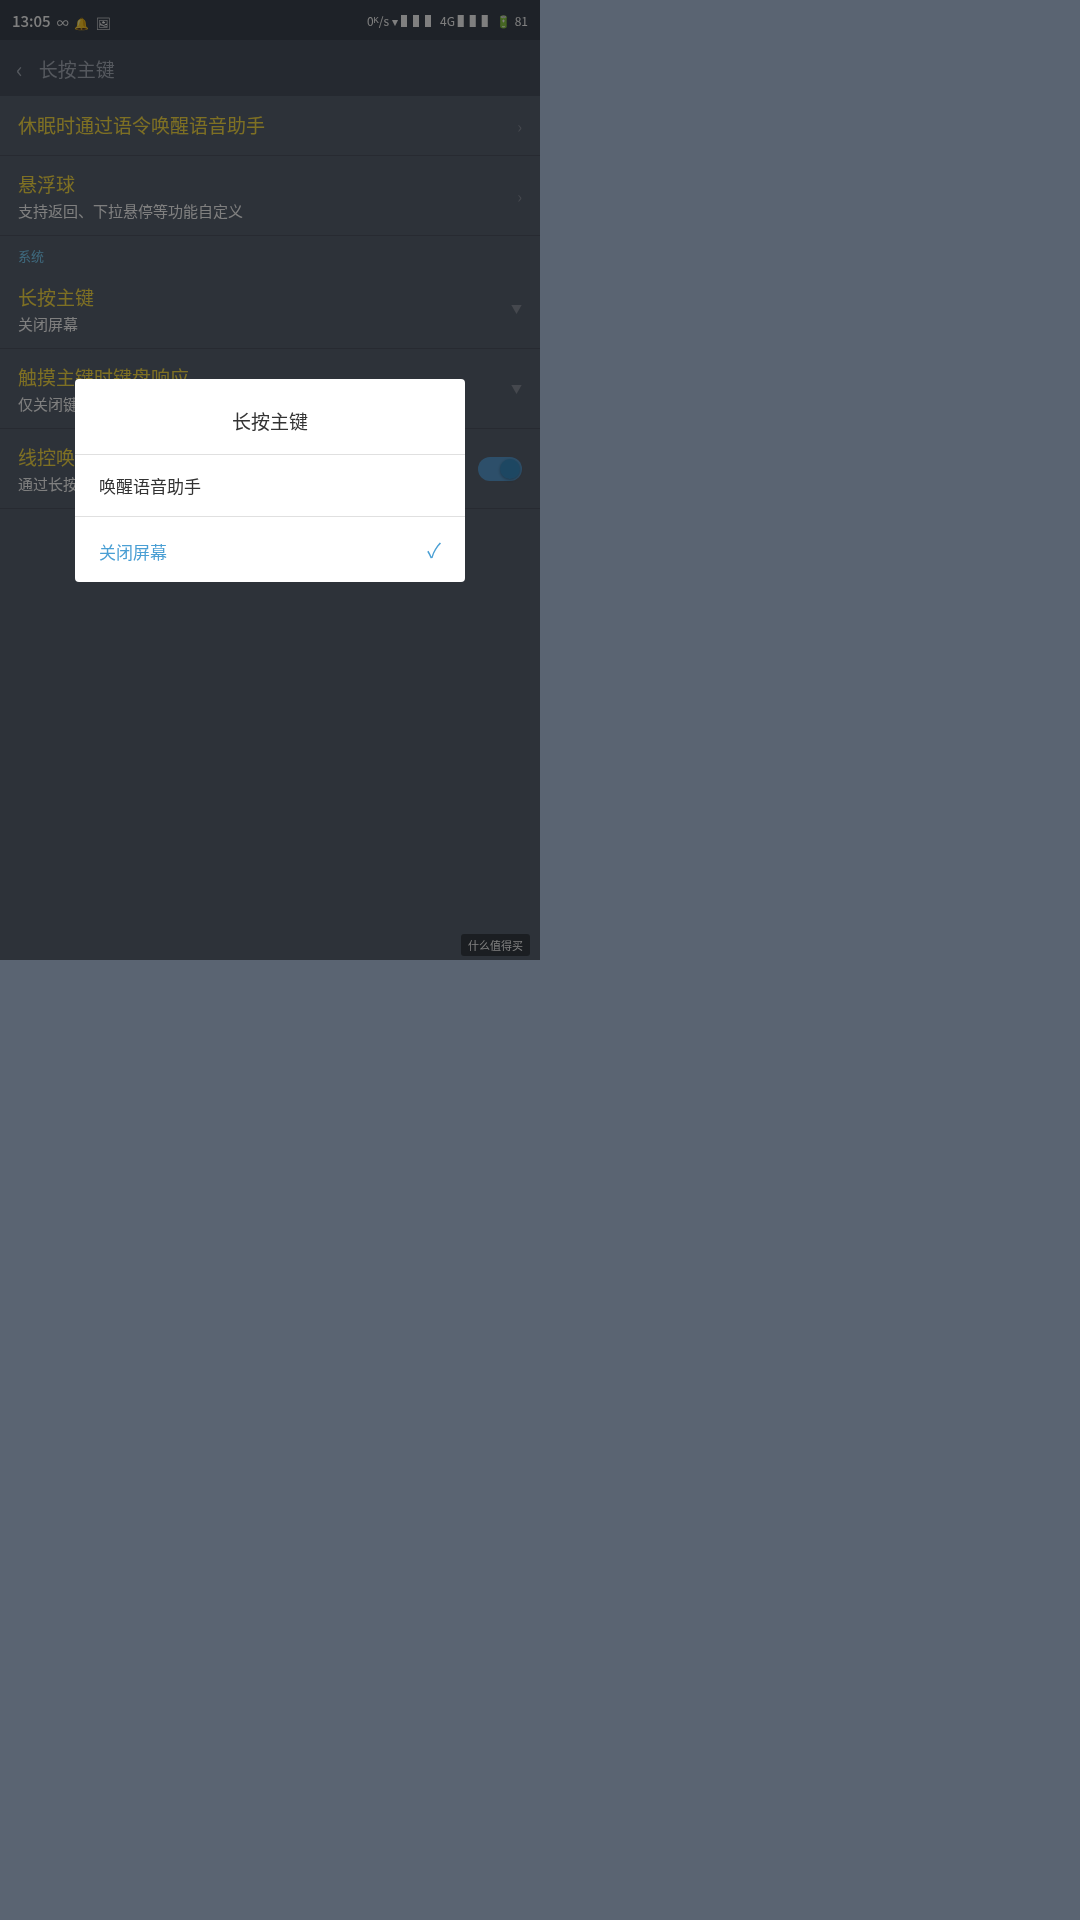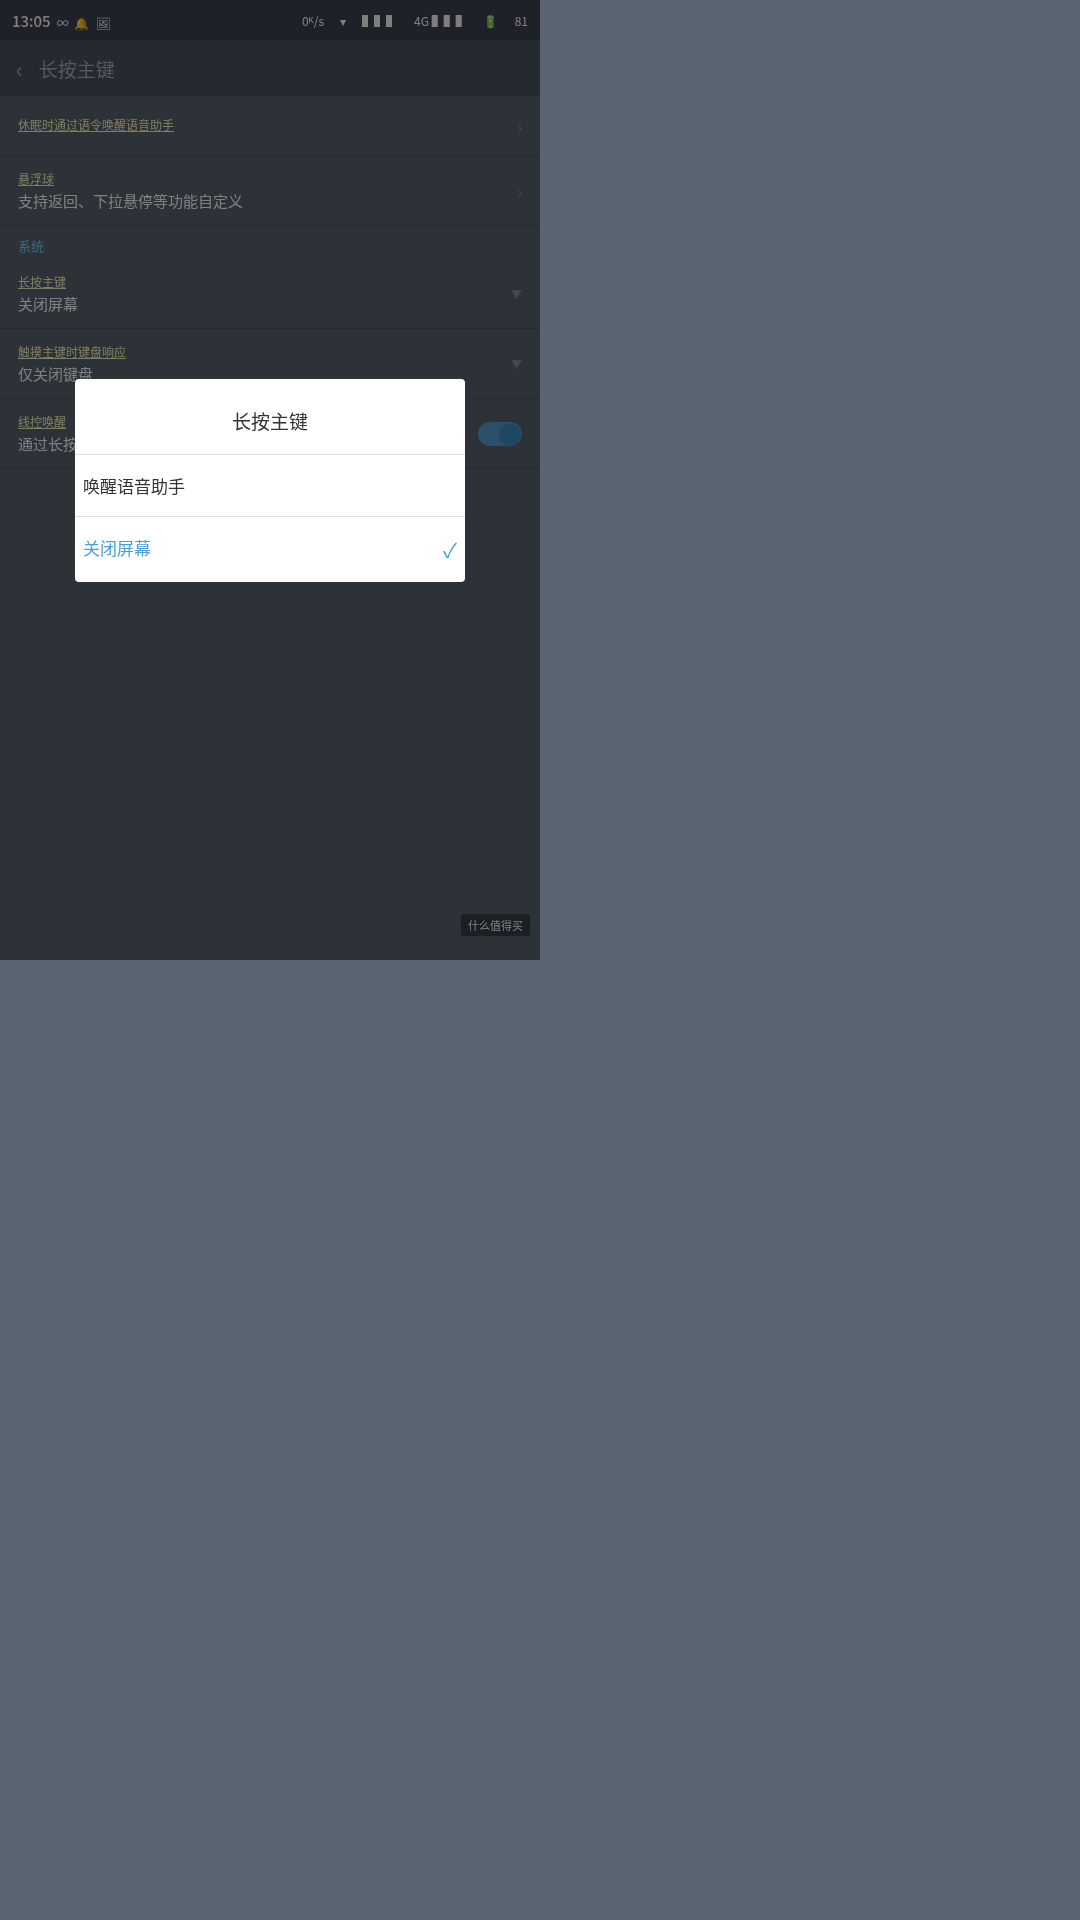--- a/index.html
+++ b/index.html
@@ -27,21 +27,21 @@
       font-size: 14px;
     }
     .status-left {
       display: flex;
       align-items: flex-end;
       gap: 6px;
     }
     .status-right {
       display: flex;
       align-items: center;
-      gap: 16px;
+      gap: 3px;
       font-size: 12px;
     }
     .status-time { font-size: 15px; font-weight: 500; }
     .status-icon { font-size: 12px; }
 
     
     .top-bar {
       width: 100%;
       height: 56px;
       background: #4a5360;
@@ -75,24 +75,23 @@
       justify-content: space-between;
       cursor: pointer;
       min-height: 60px;
     }
 
     .settings-item-content {
       flex: 1;
     }
 
     .settings-item-title {
-      color: #fef9c3;
-      font-size: 12px;
+      color: #fde047;
+      font-size: 19px;
       margin-bottom: 3px;
-      text-decoration: underline;
     }
 
     .settings-item-subtitle {
       color: #ffffff;
       font-size: 15px;
     }
 
     .chevron-right {
       color: #8a909c;
       font-size: 16px;
@@ -159,23 +158,23 @@
       color: #333;
       font-weight: 400;
     }
 
     .dialog-options {
       padding: 0;
     }
 
     .dialog-option {
       display: flex;
-      align-items: flex-start;
+      align-items: flex-end;
       justify-content: space-between;
-      padding: 18px 8px;
+      padding: 18px 24px;
       font-size: 17px;
       border-top: 1px solid #e0e0e0;
       cursor: pointer;
     }
 
     .dialog-option.normal {
       color: #333;
     }
 
     .dialog-option.selected {
@@ -183,21 +182,21 @@
     }
 
     .check-icon {
       color: #4a9fd4;
       font-size: 20px;
     }
 
     
     .watermark {
       position: absolute;
-      bottom: 24px;
+      bottom: 4px;
       right: 10px;
       background: rgba(0,0,0,0.4);
       color: #fff;
       font-size: 11px;
       padding: 3px 7px;
       border-radius: 3px;
     }
   </style>
 </head>
 <body>

